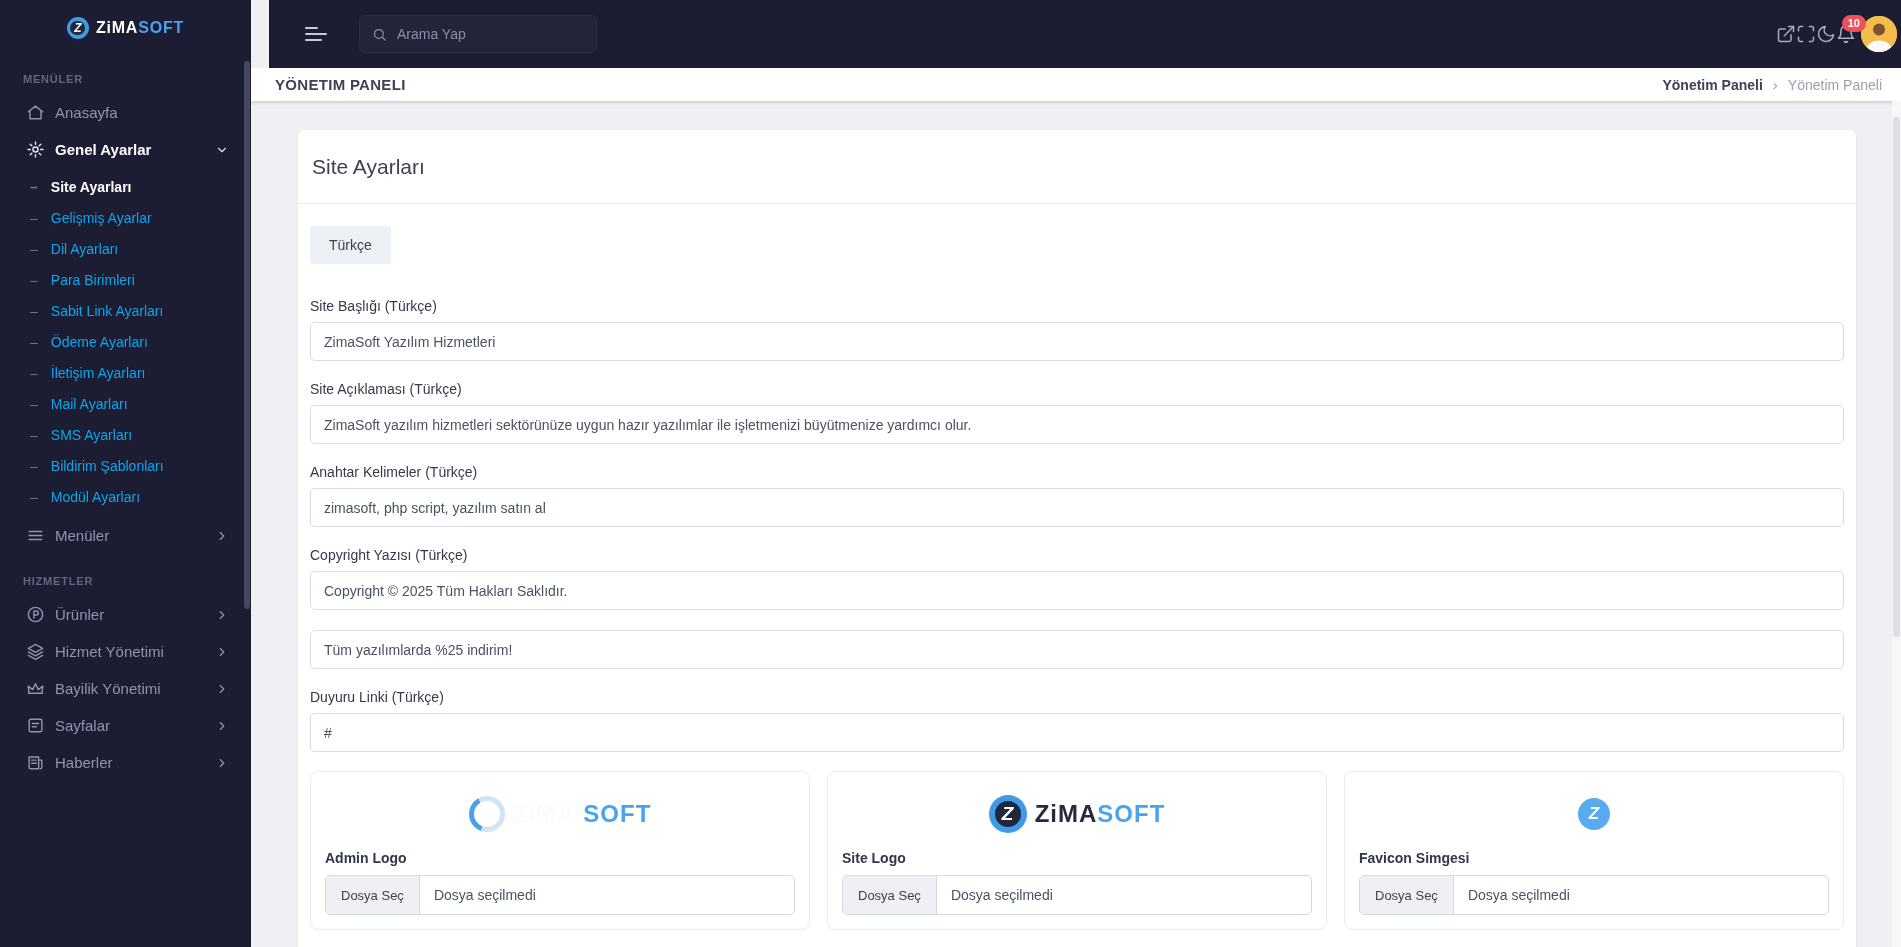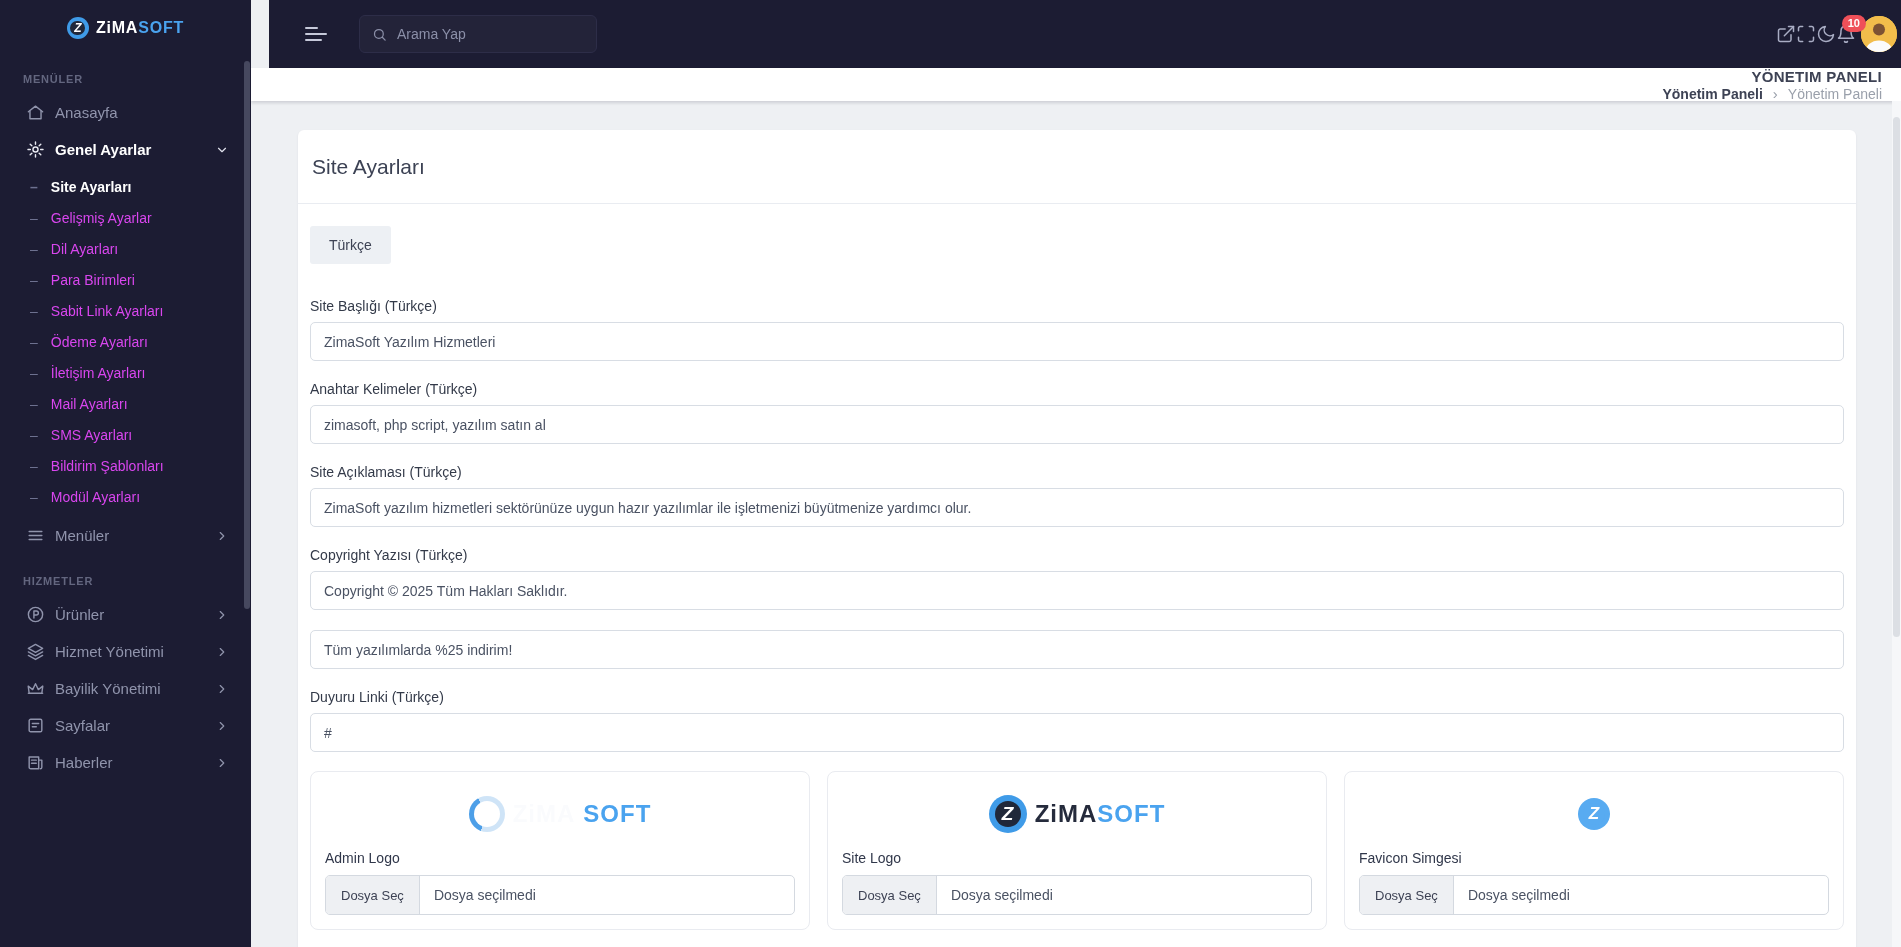--- a/index.html
+++ b/index.html
@@ -21,21 +21,21 @@
   .side-section.second { padding-top:21px; }
   .m-item { display:flex; align-items:center; gap:10px; height:37px; padding:0 22px 0 26px; color:#9094ac; font-size:15px; cursor:pointer; text-decoration:none; }
   .m-item .mi { width:19px; height:19px; flex:none; display:flex; align-items:center; justify-content:center; }
   .m-item .mi svg { width:19px; height:19px; stroke:#9094ac; fill:none; stroke-width:1.8; stroke-linecap:round; stroke-linejoin:round; }
   .m-item.open { color:#ffffff; font-weight:700; }
   .m-item.open .mi svg { stroke:#e8e9f1; }
   .m-item .chev { margin-left:auto; display:flex; }
   .m-item .chev svg { width:14px; height:14px; stroke:#9094ac; fill:none; stroke-width:2; stroke-linecap:round; stroke-linejoin:round; }
   .m-item.open .chev svg { stroke:#dfe1ec; }
   .sub-list { list-style:none; margin:3px 0 5px; }
-  .sub-list li { display:flex; align-items:center; height:31px; padding:0 22px 0 30px; font-size:14px; color:#d946ef; cursor:pointer; }
+  .sub-list li { display:flex; align-items:center; height:31px; padding:0 22px 0 30px; font-size:14px; color:#0ea5e9; cursor:pointer; }
   .sub-list li::before { content:"\2013"; margin-right:13px; color:#6d7190; }
   .sub-list li.active { color:#ffffff; font-weight:600; }
   .side-thumb { position:absolute; top:61px; right:1px; width:6px; height:548px; border-radius:3px; background:#46485f; }
 
   
   .topbar { position:absolute; left:269px; top:0; width:1650px; height:68px; background:#1c1c33; display:flex; align-items:center; padding:0 22px 0 36px; }
   .nav-toggle { width:24px; height:20px; display:flex; flex-direction:column; justify-content:center; gap:4px; cursor:pointer; }
   .nav-toggle i { display:block; height:2px; border-radius:2px; background:#c6c9da; }
   .nav-toggle i:nth-child(1){ width:13px; } .nav-toggle i:nth-child(2){ width:22px; } .nav-toggle i:nth-child(3){ width:17px; }
   .searchbox { margin-left:30px; width:238px; height:38px; background:#232339; border:1px solid #2d2d48; border-radius:6px; display:flex; align-items:center; gap:10px; padding:0 12px; }
@@ -43,21 +43,21 @@
   .searchbox input { flex:1; background:transparent; border:none; outline:none; color:#c7cada; font-size:14px; font-family:"Liberation Sans",sans-serif; }
   .searchbox input::placeholder { color:#8b8fa8; }
   .nav-right { margin-left:auto; display:flex; align-items:center; }
   .nav-ico { width:20px; height:20px; cursor:pointer; position:relative; display:flex; }
   .nav-ico svg { width:20px; height:20px; stroke:#a9adc4; fill:none; stroke-width:1.8; stroke-linecap:round; stroke-linejoin:round; }
   .badge { position:absolute; top:-9px; right:-10px; background:#ef5059; color:#fff; font-size:11px; font-weight:700; line-height:1; padding:3px 6px; border-radius:9px; }
   .avatar { width:36px; height:36px; border-radius:50%; background:#f2bd4b; overflow:hidden; cursor:pointer; flex:none; margin-left:5px; }
   .avatar svg { width:36px; height:36px; display:block; }
 
   
-  .pagehead { position:absolute; left:251px; top:68px; width:1650px; height:33px; background:#fff; display:flex; align-items:flex-end; justify-content:space-between; padding:0 19px 0 24px; box-shadow:0 2px 3px rgba(15,15,35,.14); z-index:4;flex-direction:column; }
+  .pagehead { position:absolute; left:251px; top:68px; width:1650px; height:33px; background:#fff; display:flex; align-items:center; justify-content:space-between; padding:0 19px 0 24px; box-shadow:0 2px 3px rgba(15,15,35,.14); z-index:4; }
   .pagehead-title { font-size:15px; font-weight:700; color:#3d4254; letter-spacing:.3px; }
   .crumbs { display:flex; align-items:center; gap:10px; font-size:14px; }
   .crumb-parent { color:#3d4254; font-weight:600; cursor:pointer; }
   .crumb-sep { color:#9aa0ab; font-size:15px; }
   .crumb-current { color:#9aa0ab; }
 
   
   .content { position:absolute; left:251px; top:101px; width:1650px; height:846px; background:#eef0f3; padding:29px 45px 0 47px; overflow:hidden; }
   .card { background:#fff; border-radius:6px; box-shadow:0 1px 2px rgba(56,65,74,.10); padding:0 12px; min-height:900px; }
   .card-head { padding:25px 2px 24px; }
@@ -71,21 +71,21 @@
   .field input { width:100%; height:39px; border:1px solid #d8dde4; border-radius:5px; padding:0 13px; font-size:14px; color:#4a5263; background:#fff; outline:none; font-family:"Liberation Sans",sans-serif; }
 
   .upload-row { display:flex; gap:17px; margin-top:19px; }
   .upload-card { flex:1; border:1px solid #e9ebf0; border-radius:8px; padding:10px 14px 14px; background:#fff; }
   .logo-zone { height:64px; display:flex; align-items:center; justify-content:center; gap:8px; }
   .biglogo-zima { font-size:24px; font-weight:700; letter-spacing:1px; color:#252b3c; }
   .biglogo-zima.ghost { color:#fafbfd; }
   .biglogo-soft { font-size:24px; font-weight:700; letter-spacing:1px; color:#4aa3ef; }
   .zring { width:36px; height:36px; border-radius:50%; background:conic-gradient(from 200deg,#4d9fe8 0 130deg,#cfe4f7 130deg 360deg); position:relative; flex:none; }
   .zring::before { content:""; position:absolute; inset:5px; background:#fff; border-radius:50%; }
-  .upload-label { font-size:14px; font-weight:400; color:#30374a; margin:4px 0 9px; }
+  .upload-label { font-size:14px; font-weight:700; color:#30374a; margin:4px 0 9px; }
   .file-input { display:flex; align-items:center; height:40px; border:1px solid #d4d9e0; border-radius:5px; overflow:hidden; background:#fff; cursor:pointer; }
   .fi-btn { background:#eef0f3; height:100%; display:flex; align-items:center; padding:0 15px; border-right:1px solid #d4d9e0; color:#3d4254; font-size:13px; flex:none; }
   .fi-status { padding:0 14px; color:#4a5263; font-size:14px; }
 
   .content-scroll { position:absolute; right:0; top:101px; width:9px; height:846px; background:#f6f7f9; z-index:7; }
   .content-scroll .thumb { position:absolute; top:16px; left:1px; width:7px; height:520px; border-radius:4px; background:#dcdfe4; }
 </style>
 </head>
 <body>
 
@@ -300,26 +300,26 @@
 
     <div class="tab-row">
       <span class="tab">Türkçe</span>
     </div>
 
     <div class="field first">
       <label>Site Başlığı (Türkçe)</label>
       <input type="text" value="ZimaSoft Yazılım Hizmetleri" style="">
     </div>
     <div class="field">
+      <label>Site Açıklaması (Türkçe)</label>
+      <input type="text" value="ZimaSoft yazılım hizmetleri sektörünüze uygun hazır yazılımlar ile işletmenizi büyütmenize yardımcı olur." style="">
+    </div>
+    <div class="field">
       <label>Anahtar Kelimeler (Türkçe)</label>
       <input type="text" value="zimasoft, php script, yazılım satın al" style="">
-    </div>
-    <div class="field">
-      <label>Site Açıklaması (Türkçe)</label>
-      <input type="text" value="ZimaSoft yazılım hizmetleri sektörünüze uygun hazır yazılımlar ile işletmenizi büyütmenize yardımcı olur." style="">
     </div>
     <div class="field">
       <label>Copyright Yazısı (Türkçe)</label>
       <input type="text" value="Copyright © 2025 Tüm Hakları Saklıdır." style="">
     </div>
     <div class="field">
       <input type="text" value="Tüm yazılımlarda %25 indirim!" style="">
     </div>
     <div class="field">
       <label>Duyuru Linki (Türkçe)</label>

